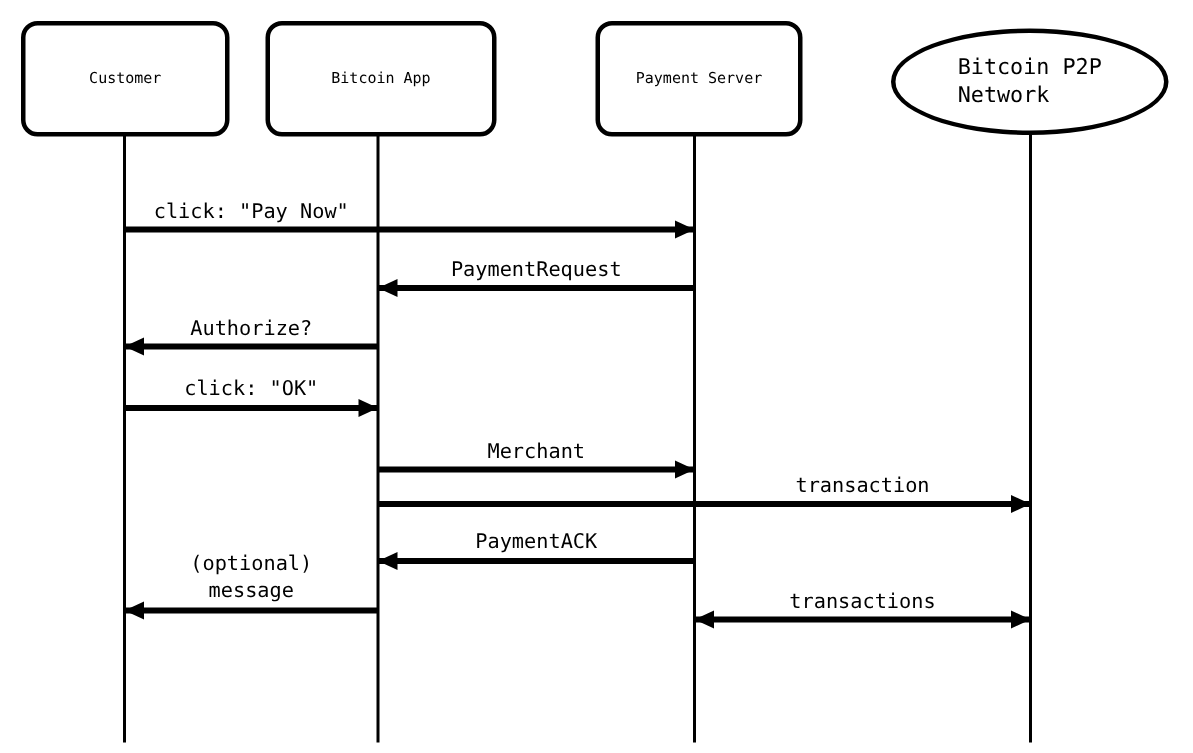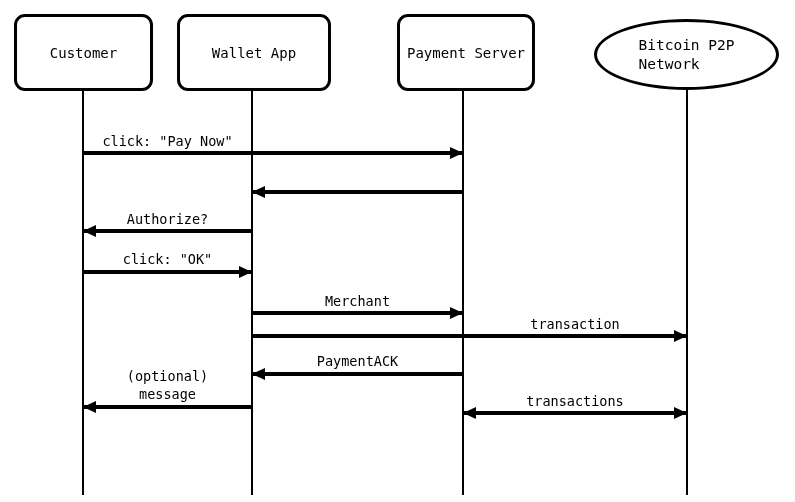--- a/index.html
+++ b/index.html
@@ -14,21 +14,21 @@
   }
   .pbox {
     position: absolute;
     box-sizing: border-box;
     border: 3px solid #000;
     border-radius: 11px;
     background: #fff;
     display: flex;
     align-items: center;
     justify-content: center;
-    font-size: 14px;
+    font-size: 10px;
     text-align: center;
     white-space: pre-line;
   }
   .pellipse {
     position: absolute;
     box-sizing: border-box;
     border: 3px solid #000;
     border-radius: 50%;
     background: #fff;
     display: flex;
@@ -74,41 +74,42 @@
 </head>
 <body>
 
 <div class="stage">
 
   <div class="pbox" style="left:14px; top:14px; width:139px; height:77px;">
     <span>Customer</span>
   </div>
 
   <div class="pbox" style="left:177px; top:14px; width:154px; height:77px;">
-    <span>Wallet App</span>
+    <span>Bitcoin App</span>
   </div>
 
   <div class="pbox" style="left:397px; top:14px; width:138px; height:77px;">
     <span>Payment Server</span>
   </div>
 
   <div class="pellipse" style="left:594px; top:19px; width:185px; height:71px;">
     <span>Bitcoin P2P
 Network</span>
   </div>
 
   <div class="lifeline" style="left:82px;  top:90px; height:405px;"></div>
   <div class="lifeline" style="left:251px; top:90px; height:405px;"></div>
   <div class="lifeline" style="left:462px; top:90px; height:405px;"></div>
   <div class="lifeline" style="left:686px; top:89px; height:406px;"></div>
 
   <div class="mlabel" style="left:83px; top:132px; width:169px;">click: "Pay Now"</div>
   <div class="mline" style="left:83px; top:151px; width:380px;"></div>
   <div class="head-r" style="left:450px; top:147px;"></div>
 
+  <div class="mlabel" style="left:252px; top:171px; width:211px;">PaymentRequest</div>
   <div class="mline" style="left:252px; top:190px; width:211px;"></div>
   <div class="head-l" style="left:252px; top:186px;"></div>
 
   <div class="mlabel" style="left:83px; top:210px; width:169px;">Authorize?</div>
   <div class="mline" style="left:83px; top:229px; width:169px;"></div>
   <div class="head-l" style="left:83px; top:225px;"></div>
 
   <div class="mlabel" style="left:83px; top:250px; width:169px;">click: "OK"</div>
   <div class="mline" style="left:83px; top:270px; width:169px;"></div>
   <div class="head-r" style="left:239px; top:266px;"></div>

